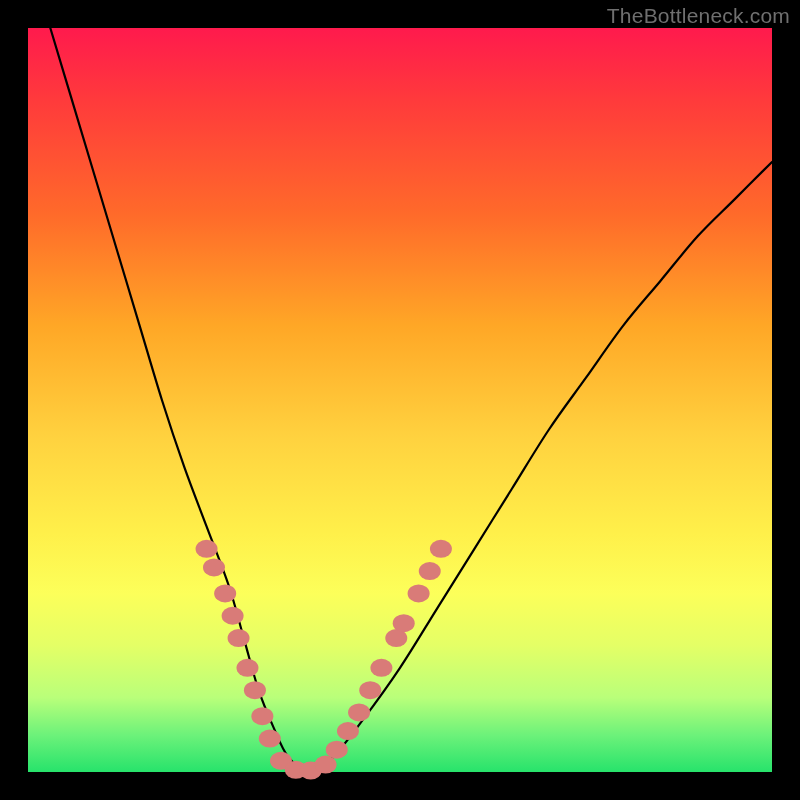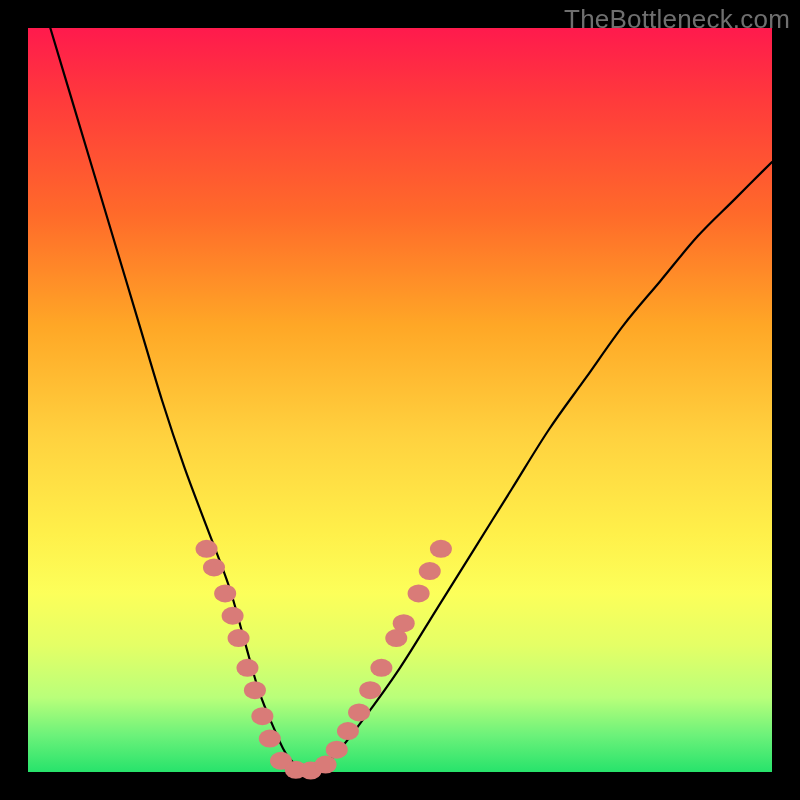--- a/index.html
+++ b/index.html
@@ -36,21 +36,21 @@
       #e4ff66 83%,
       #b9ff7a 90%,
       #6df27a 95%,
       #27e36b 100%);
   }
   .watermark {
     position: absolute;
     top: 4px;
     right: 10px;
     color: #6f6f6f;
-    font-size: 26px;
+    font-size: 21px;
     font-weight: 500;
     letter-spacing: 0.2px;
   }
   svg.curve {
     position: absolute;
     top: 0;
     left: 0;
     width: 744px;
     height: 744px;
     overflow: visible;

